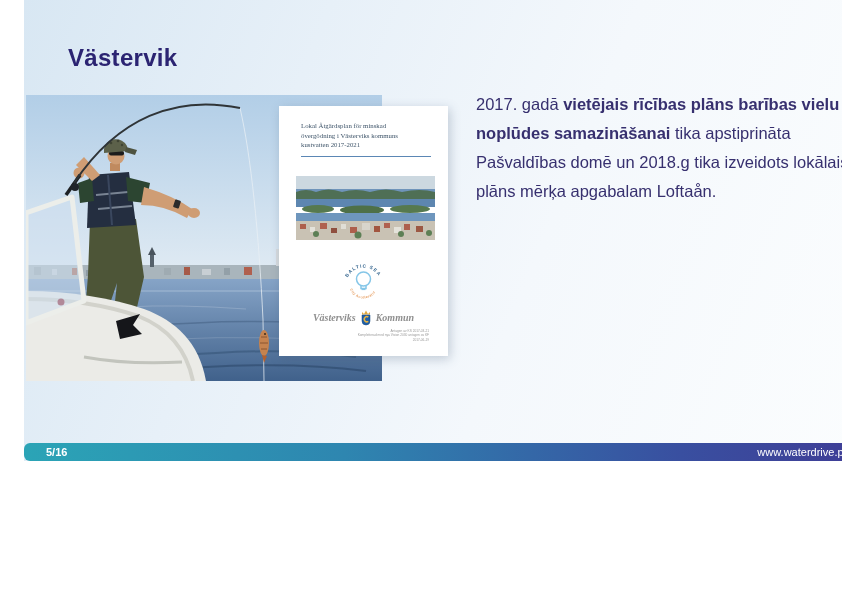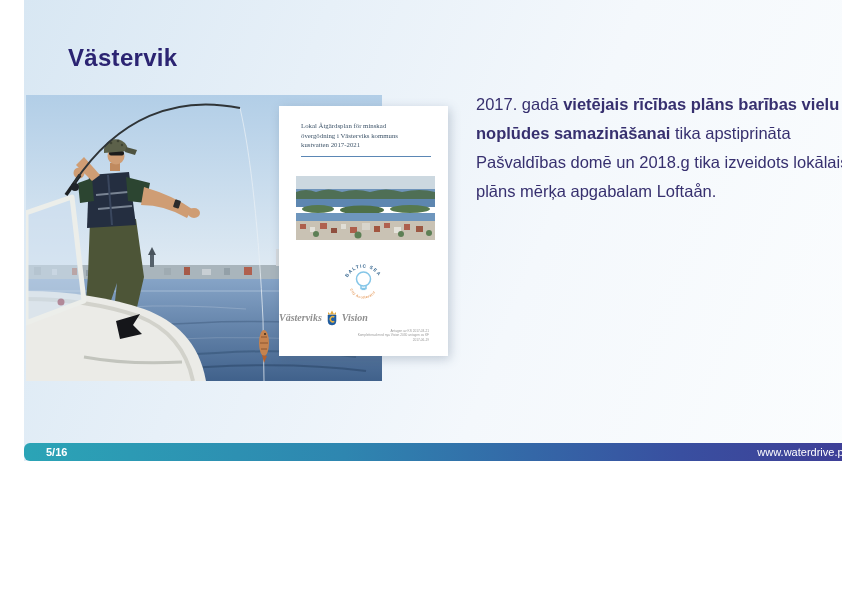--- a/index.html
+++ b/index.html
@@ -14,21 +14,21 @@
   
   .cover{position:absolute;left:255px;top:106px;width:169px;height:250px;background:#ffffff;
          box-shadow:2px 3px 10px rgba(70,90,120,.28);}
   .cover-title{position:absolute;left:22px;top:15px;width:132px;
                font-family:"Liberation Serif",serif;font-size:6.8px;line-height:9.6px;
                color:#3e5469;white-space:pre-line;}
   .cover-underline{position:absolute;left:22px;top:50px;width:130px;height:1px;background:#5b87b5;}
   .cover-image{position:absolute;left:17px;top:70px;width:139px;height:64px;overflow:hidden;}
   .baltic-logo{position:absolute;left:61px;top:152px;width:47px;height:47px;}
   .kommun{position:absolute;left:0;top:198px;width:169px;height:26px;display:flex;
-          align-items:center;gap:3px;}
+          align-items:center;justify-content:center;gap:3px;}
   .kommun-text{font-family:"Liberation Serif",serif;font-style:italic;font-weight:700;
                font-size:10px;color:#8f8f8f;}
   .fineprint{position:absolute;right:19px;top:222px;text-align:right;color:#9a9a9a;
              font-size:6.4px;line-height:9px;white-space:pre-line;
              transform:scale(.5);transform-origin:top right;}
   
   .body-text{position:absolute;left:452px;top:90px;width:380px;
              font-size:16.5px;line-height:29px;color:#37306f;}
   .body-text p{margin:0 0 24px 0;}
   .body-text b{font-weight:700;}
@@ -196,21 +196,21 @@
       </svg>
     </div>
 
     <div class="kommun">
       <span class="kommun-text">Västerviks</span>
       <svg width="14" height="19" viewBox="0 0 14 19">
         <path d="M3,4 l2,2 l2,-3.5 l2,3.5 l2,-2 v2.5 h-8 z" fill="#e2a93e"></path>
         <path d="M3,7 h8 v6 a4,4 0 0 1 -8,0 z" fill="#1f5fa8" stroke="#174a80" stroke-width=".5"></path>
         <path d="M9.3,9 A2.6,2.6 0 1 0 9.3,13.4" stroke="#e8b33f" stroke-width="1.5" fill="none"></path>
       </svg>
-      <span class="kommun-text">Vision</span>
+      <span class="kommun-text">Kommun</span>
     </div>
 
     <div class="fineprint">Antagen av KS 2017-03-21
 Kompletterad med nya Vision 2030 antagen av KF 2017-06-19</div>
   </div>
 
   <div class="body-text">
     <p><span>2017. gadā </span><b>vietējais rīcības plāns barības vielu noplūdes samazināšanai</b><span> tika apstiprināta Pašvaldības domē un 2018.g tika izveidots lokālais plāns mērķa apgabalam Loftaån.</span></p>
   </div>
 

